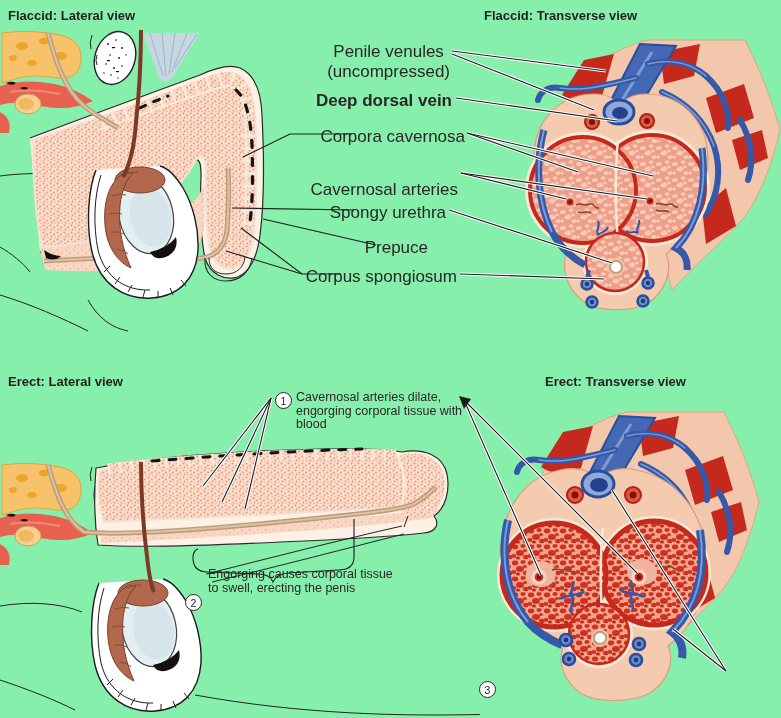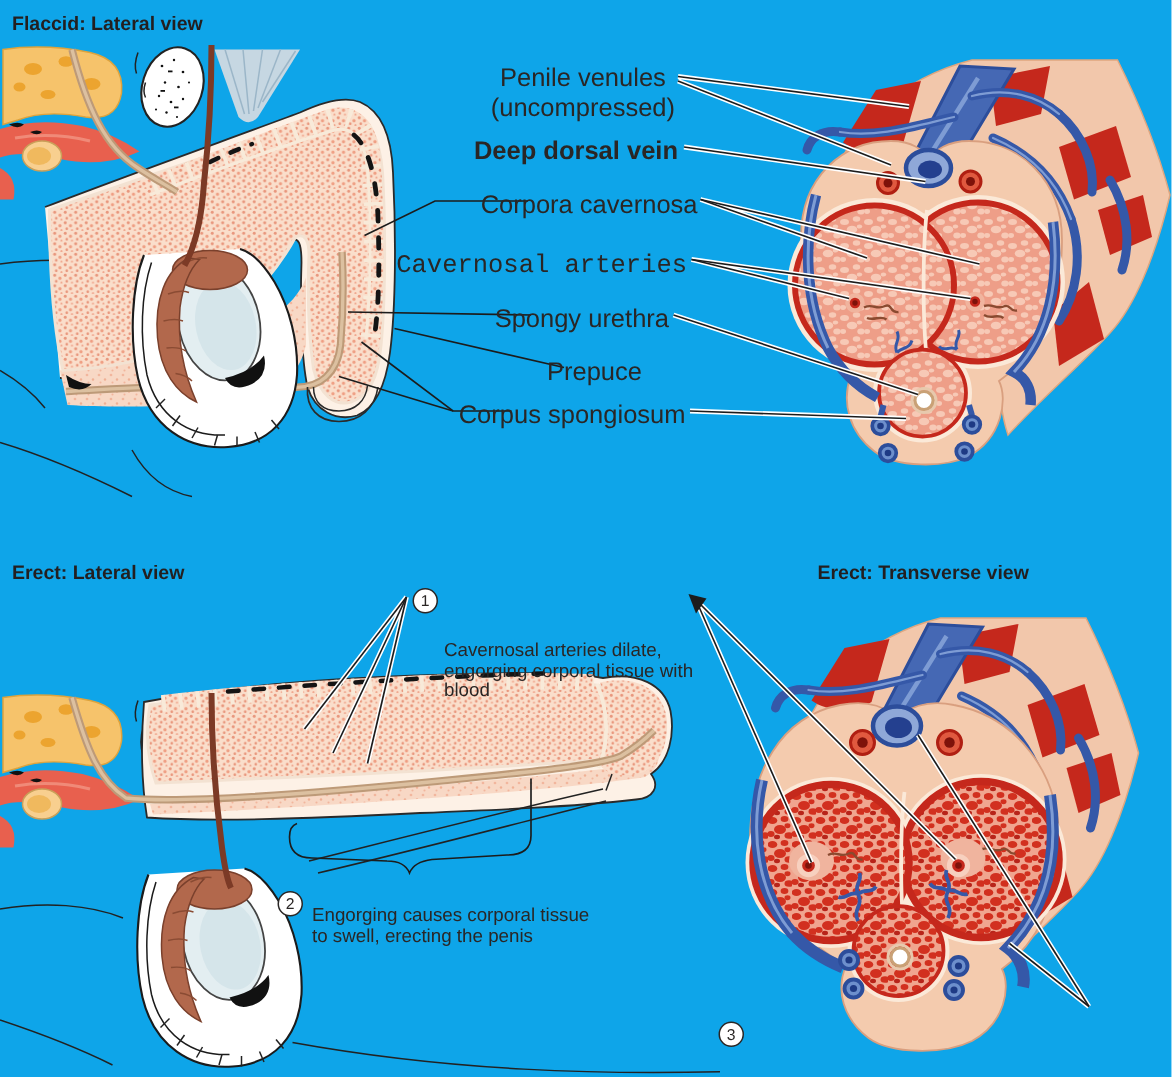--- a/index.html
+++ b/index.html
@@ -1,25 +1,25 @@
 <!DOCTYPE html>
 <html><head>
 <meta charset="utf-8">
 <style>
   html,body{margin:0;padding:0;background:#fff;}
-  .canvas{position:relative;width:781px;height:718px;background:#0ea5e9;overflow:hidden;
+  .canvas{position:relative;width:781px;height:718px;background:#86efac;overflow:hidden;
           font-family:"Liberation Sans",sans-serif;}
   .illus{position:absolute;}
   .panel-title{position:absolute;font-size:13px;font-weight:bold;color:#231f20;white-space:nowrap;z-index:4;}
   .lbl{position:absolute;font-size:17px;color:#2a2625;white-space:nowrap;text-align:right;z-index:4;}
   .lbl.two-line{white-space:pre-line;text-align:center;}
   .step-circle{position:absolute;width:15px;height:15px;border:1.4px solid #2a2625;border-radius:50%;
                background:#fff;color:#2a2625;font-size:10.5px;display:flex;align-items:center;
                justify-content:center;z-index:4;}
-  .step-text{position:absolute;font-size:12.5px;line-height:13.5px;color:#2a2625;z-index:4;margin-top:36px;}
+  .step-text{position:absolute;font-size:12.5px;line-height:13.5px;color:#2a2625;z-index:4;}
   #overlay{position:absolute;left:0;top:0;z-index:3;pointer-events:none;}
   .cl{stroke:#1c1c1c;stroke-width:1.1;fill:none;}
   .cw{stroke:#ffffff;stroke-width:3.2;fill:none;}
 </style>
 </head>
 <body>
 
 <div class="canvas">
 
   <svg class="illus" style="left:0;top:28px;" width="480" height="690" viewBox="0 28 480 690">
@@ -397,28 +397,29 @@
                           C271,577 266,574 258,574 L208,572 C198,572 193,567 193,558 C193,553 195,550 198,549" stroke-width="1.3"></path>
     </g>
     <g>
       <path class="cw" d="M726,671 L612,490 M726,671 L673,629"></path>
       <path class="cl" d="M726,671 L612,490"></path>
         <path class="cl" d="M726,671 L673,629"></path>
     </g>
   </svg>
 
   <div class="panel-title" style="left:8px;top:8px;">Flaccid: Lateral view</div>
+  <div class="panel-title" style="left:484px;top:8px;">Flaccid: Transverse view</div>
   <div class="panel-title" style="left:8px;top:374px;">Erect: Lateral view</div>
   <div class="panel-title" style="left:545px;top:374px;">Erect: Transverse view</div>
 
   <div class="lbl two-line" style="right:331px;top:42px;">Penile venules
 (uncompressed)</div>
   <div class="lbl" style="right:329px;top:91px;font-weight:bold;">Deep dorsal vein</div>
   <div class="lbl" style="right:316px;top:127px;">Corpora cavernosa</div>
-  <div class="lbl" style="right:323px;top:168px;font-family:Liberation Mono, monospace;">Cavernosal arteries</div>
+  <div class="lbl" style="right:323px;top:180px;">Cavernosal arteries</div>
   <div class="lbl" style="right:335px;top:203px;">Spongy urethra</div>
   <div class="lbl" style="right:353px;top:238px;">Prepuce</div>
   <div class="lbl" style="right:324px;top:267px;">Corpus spongiosum</div>
 
   <div class="step-circle" style="left:275px;top:392px;">1</div>
   <div class="step-text" style="left:296px;top:391px;width:168px;">Cavernosal arteries dilate, engorging corporal tissue with blood</div>
 
   <div class="step-circle" style="left:185px;top:594px;">2</div>
   <div class="step-text" style="left:208px;top:568px;width:196px;">Engorging causes corporal tissue to swell, erecting the penis</div>
 

